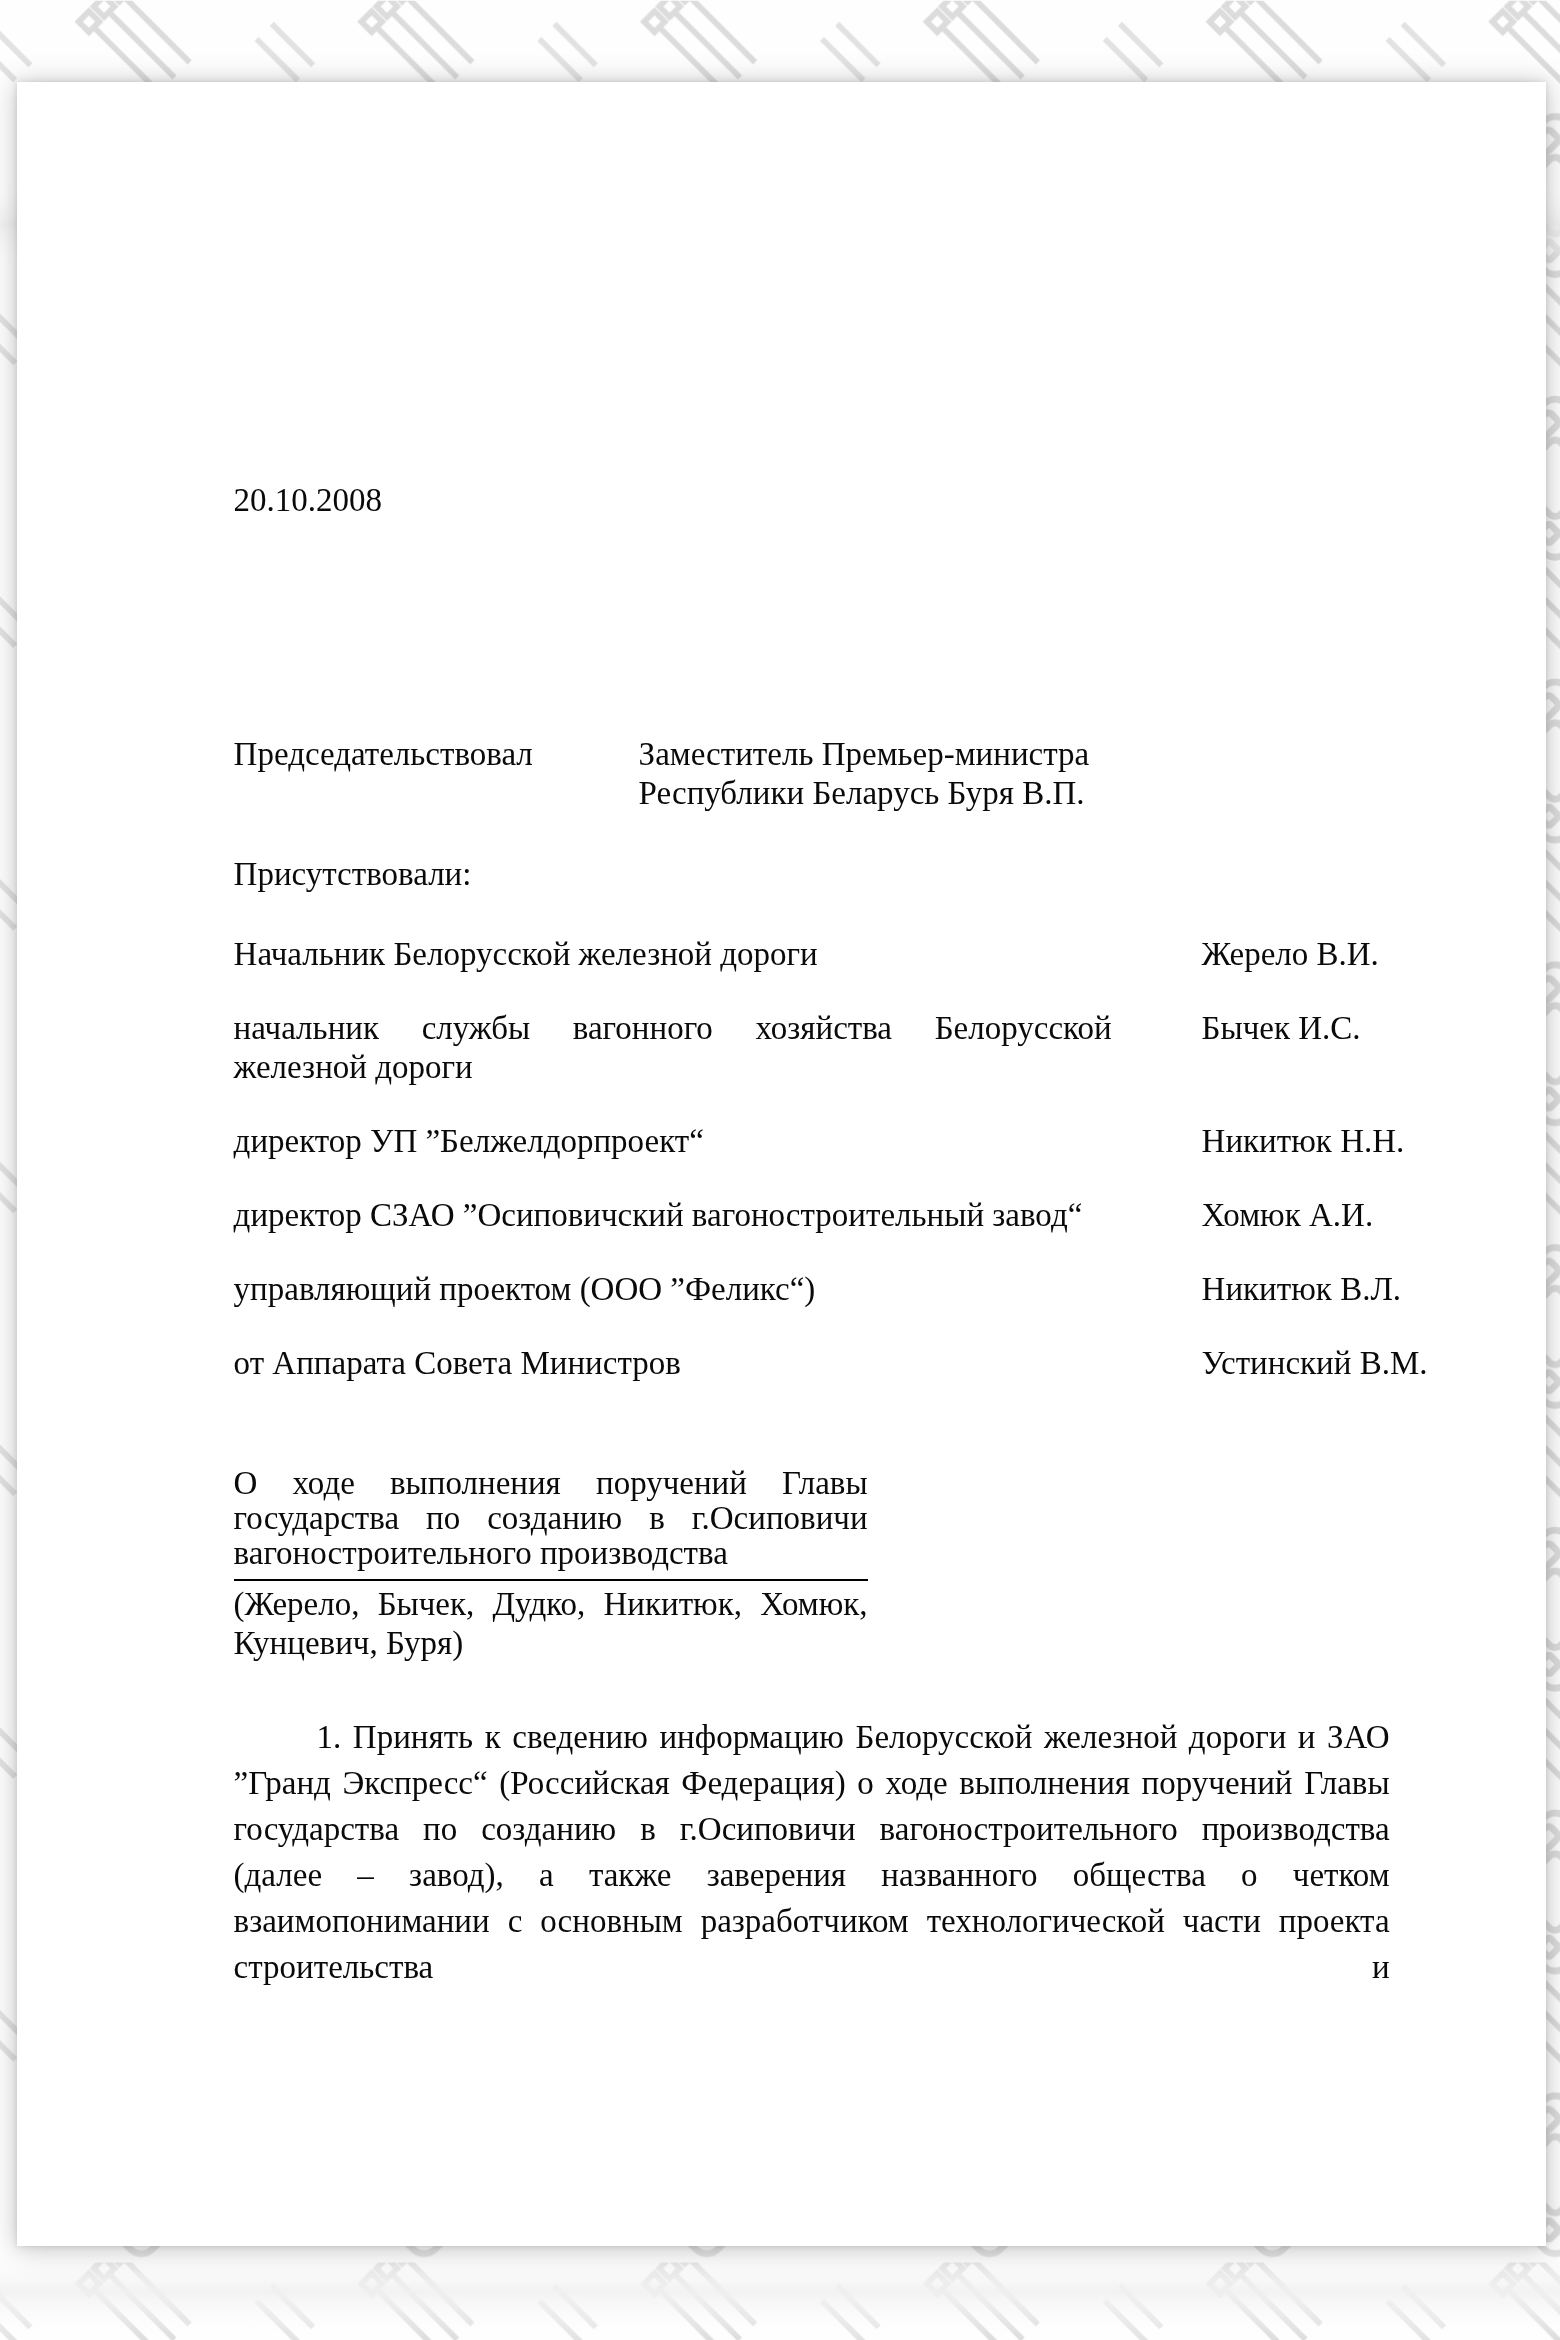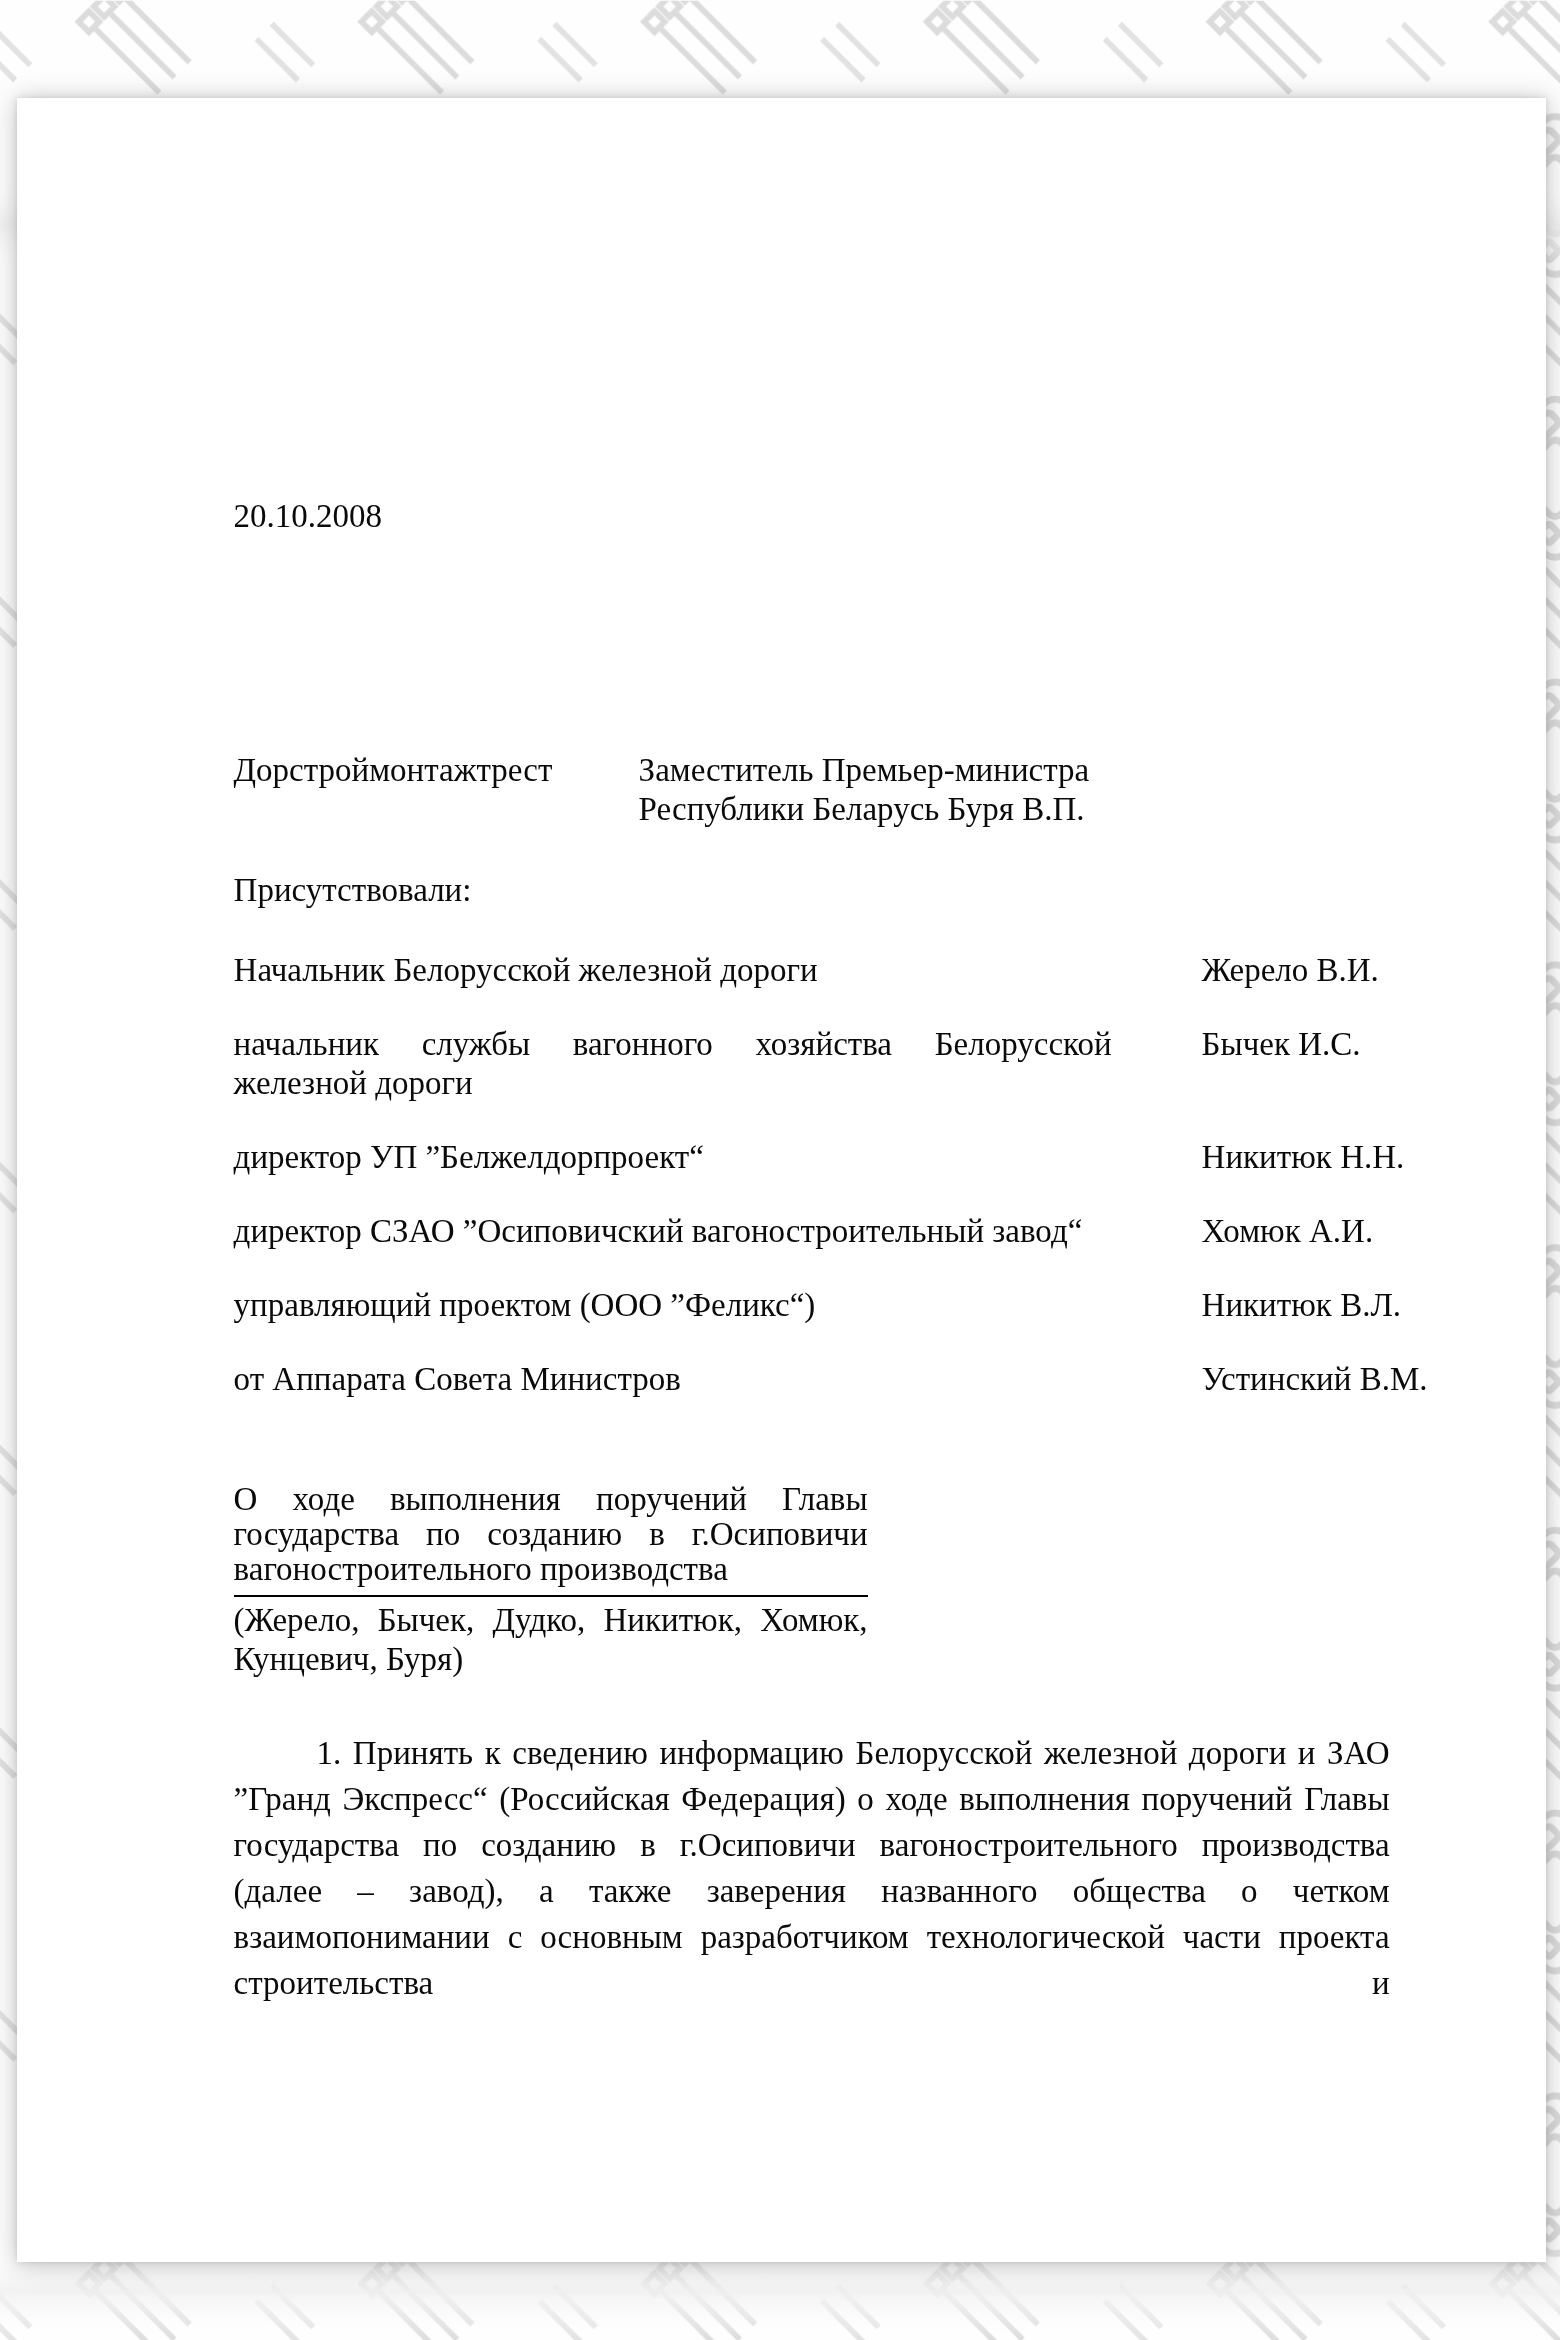--- a/index.html
+++ b/index.html
@@ -18,21 +18,21 @@
     height: 2341px;
   }
   .bg-pattern {
     position: absolute;
     inset: 0;
     display: block;
   }
   .sheet {
     position: absolute;
     left: 16.6px;
-    top: 98px;
+    top: 82px;
     width: 1529px;
     height: 2164px;
     background: #ffffff;
     box-shadow: 0 2px 25px rgba(90,90,90,0.38), 0 0 5.9px rgba(120,120,120,0.25);
     box-sizing: border-box;
     padding: 399px 59px 0 217px;
     font-size: 33px;
     line-height: 39px;
   }
   .date-line { }
@@ -125,21 +125,21 @@
     <rect width="1600" height="2400" fill="url(#wm)"></rect>
     <rect x="0" y="185" width="1600" height="90" fill="url(#fade)"></rect>
     <rect x="0" y="2300" width="1600" height="100" fill="url(#fade)"></rect>
   </svg>
 
   <div class="sheet">
 
     <div class="date-line">20.10.2008</div>
 
     <div class="chair-row">
-      <div class="chair-label">Дорстроймонтажтрест</div>
+      <div class="chair-label">Председательствовал</div>
       <div class="chair-value">Заместитель Премьер-министра Республики Беларусь Буря В.П.</div>
     </div>
 
     <div class="present-label">Присутствовали:</div>
 
     <div class="attendees">
 
       <div class="attendee-row">
         <div class="attendee-role">Начальник Белорусской железной дороги</div>
         <div class="attendee-name">Жерело В.И.</div>

